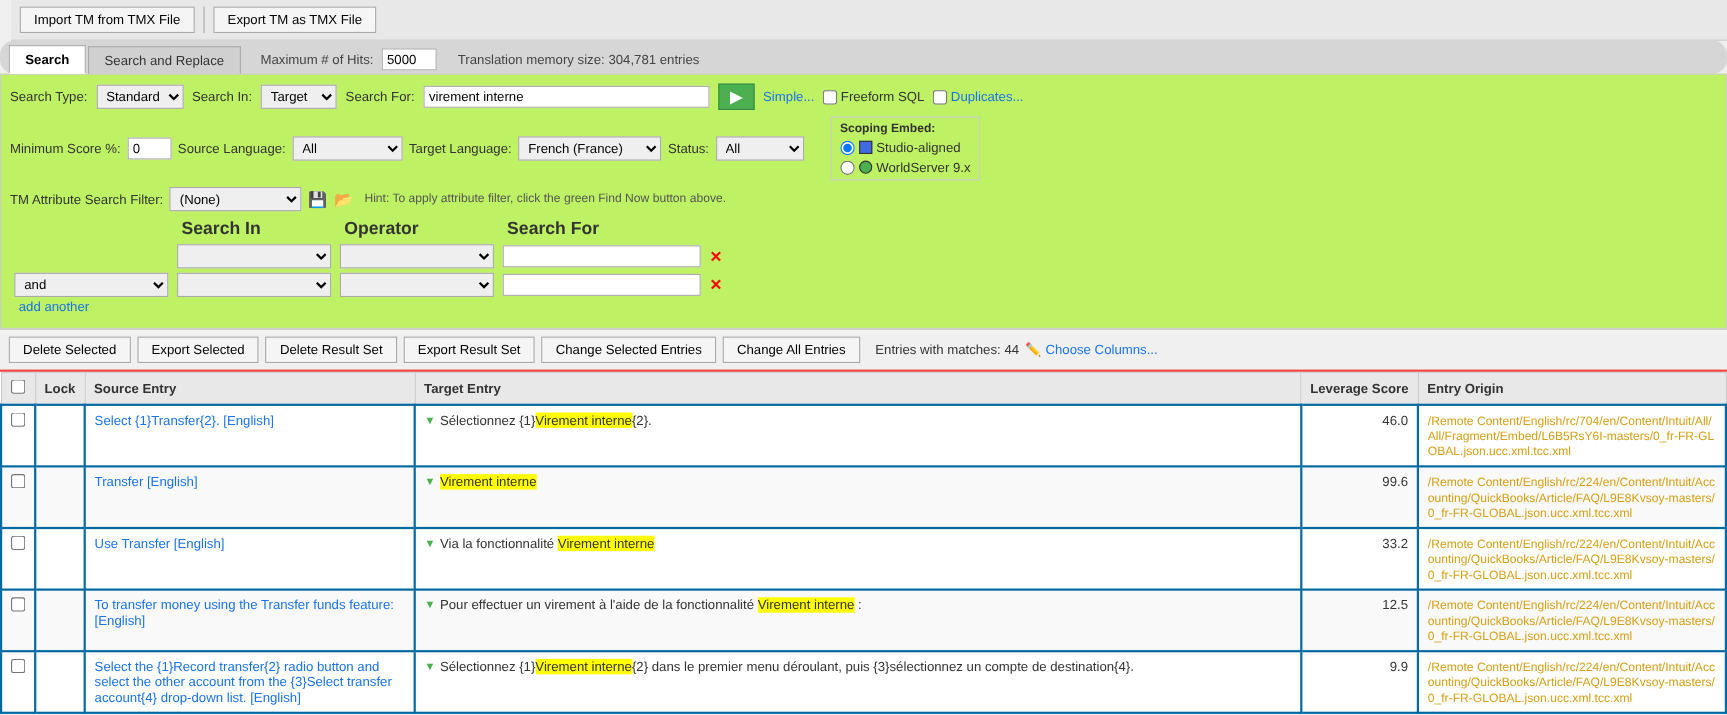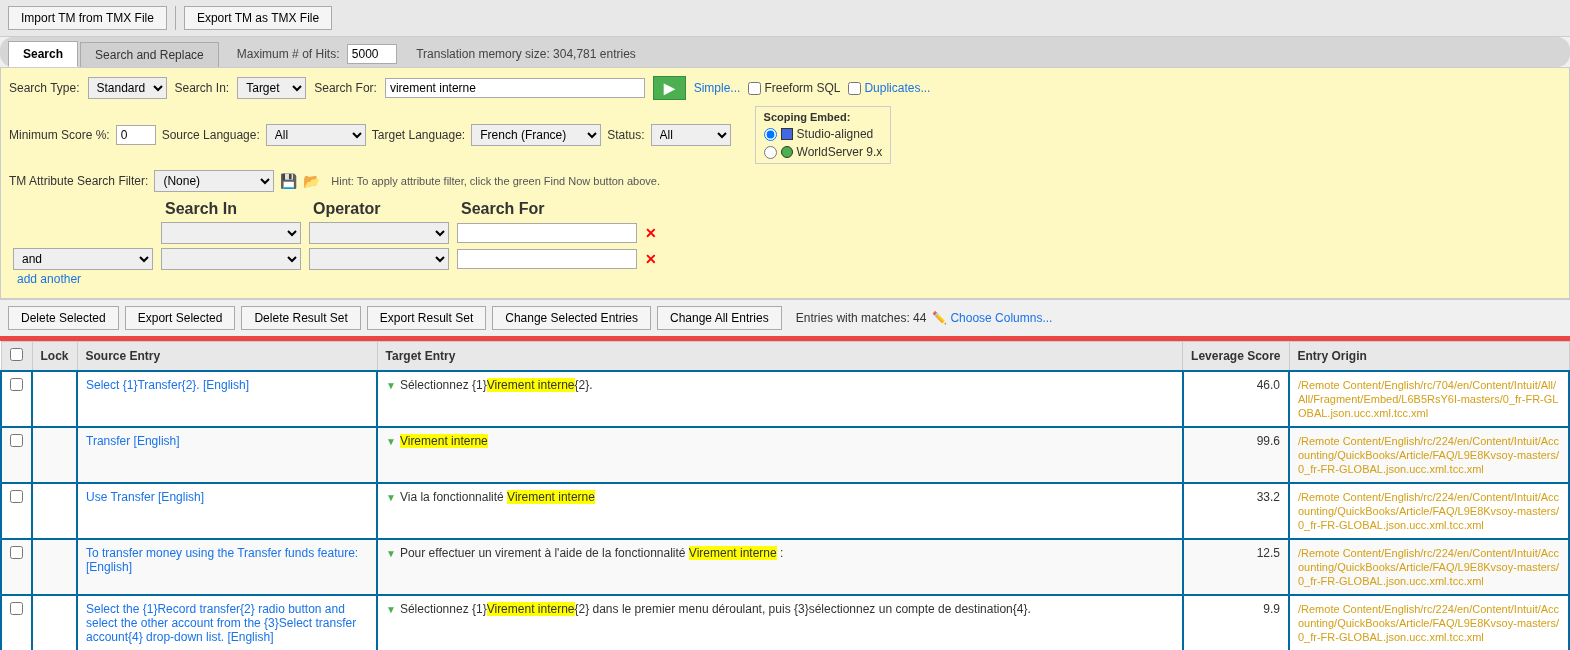--- a/index.html
+++ b/index.html
@@ -1,27 +1,27 @@
 <!DOCTYPE html>
 <html><head>
   <meta charset="utf-8">
   <style>
     * { box-sizing: border-box; margin: 0; padding: 0; }
     body { font-family: Arial, sans-serif; font-size: 12px; background: #f0f0f0; color: #333; }
     
-    .toolbar { background: #e8e8e8; padding: 6px 8px; display: flex; align-items: center; gap: 8px; border-bottom: 1px solid #ccc; }
+    .toolbar { background: #e8e8e8; padding: 6px 8px; display: flex; align-items: center; gap: 8px; border-bottom: 1px solid #ccc; margin-left: 10px; }
     .toolbar button { padding: 4px 12px; background: #f5f5f5; border: 1px solid #aaa; cursor: pointer; font-size: 12px; }
     .toolbar-divider { width: 1px; height: 24px; background: #aaa; }
     
     .tabs { background: #d6d6d6; padding: 4px 8px 0; display: flex; align-items: flex-end; gap: 2px; border-radius: 13px; }
     .tab { padding: 5px 14px; border: 1px solid #aaa; border-bottom: none; cursor: pointer; font-size: 12px; background: #d0d0d0; }
     .tab.active { background: #fff; font-weight: bold; color: #000; border-bottom: 1px solid #fff; }
     .tab-extra { font-size: 12px; margin-left: 16px; color: #444; align-self: center; }
     
-    .search-panel { background: #fef9c3; border: 1px solid #ccc; padding: 8px; }
+    .search-panel { background: #bef264; border: 1px solid #ccc; padding: 8px; }
     
     .search-row { display: flex; align-items: center; gap: 8px; margin-bottom: 6px; flex-wrap: wrap; }
     .search-row label { font-size: 12px; white-space: nowrap; }
     .search-row select { font-size: 12px; padding: 2px 4px; border: 1px solid #aaa; }
     .search-row input[type="text"] { font-size: 12px; padding: 2px 4px; border: 1px solid #aaa; }
     .search-for-input { width: 280px; }
     .go-btn { background: #4caf50; border: 1px solid #388e3c; color: white; padding: 3px 8px; cursor: pointer; font-size: 14px; font-weight: bold; }
     .simple-link { color: #1a73e8; cursor: pointer; text-decoration: none; font-size: 12px; }
     .checkbox-label { display: flex; align-items: center; gap: 3px; font-size: 12px; }
     
@@ -36,21 +36,21 @@
     .attr-filter-table { margin-bottom: 4px; }
     .attr-filter-table table { border-collapse: collapse; }
     .attr-filter-table th { font-size: 16px; font-weight: bold; padding: 2px 8px; text-align: left; }
     .attr-filter-table td { padding: 2px 4px; }
     .attr-filter-table input { font-size: 12px; padding: 2px 4px; border: 1px solid #aaa; width: 180px; }
     .attr-filter-table select { font-size: 12px; padding: 2px 4px; border: 1px solid #aaa; width: 140px; }
     .delete-x { color: red; cursor: pointer; font-size: 14px; font-weight: bold; }
     .add-another { color: #1a73e8; cursor: pointer; font-size: 12px; margin-left: 8px; }
     .and-select { font-size: 11px; padding: 1px 2px; border: 1px solid #aaa; width: 40px; }
     
-    .action-bar { background: #f0f0f0; border-top: 1px solid #ccc; border-bottom: 5px solid #ef4444; padding: 6px 8px; display: flex; align-items: center; gap: 6px; flex-wrap: wrap; }
+    .action-bar { background: #f0f0f0; border-top: 1px solid #ccc; border-bottom: 2px solid #ef4444; padding: 6px 8px; display: flex; align-items: center; gap: 6px; flex-wrap: wrap; }
     .action-bar button { padding: 4px 12px; background: #f5f5f5; border: 1px solid #aaa; cursor: pointer; font-size: 12px; }
     .entries-info { margin-left: 8px; font-size: 12px; }
     .choose-cols { color: #1a73e8; cursor: pointer; font-size: 12px; display: flex; align-items: center; gap: 3px; }
     
     .results-table { width: 100%; border-collapse: collapse; background: #fff; font-size: 12px; }
     .results-table th { background: #e8e8e8; border: 1px solid #ccc; padding: 6px 8px; text-align: left; font-size: 12px; font-weight: bold; white-space: nowrap; margin-left: 24px; }
     .results-table td { border: 2px solid #0369a1; padding: 6px 8px; vertical-align: top; }
     .results-table tr:nth-child(even) td { background: #f9f9f9; }
     
     .source-link { color: #1a73e8; cursor: pointer; text-decoration: none; }

